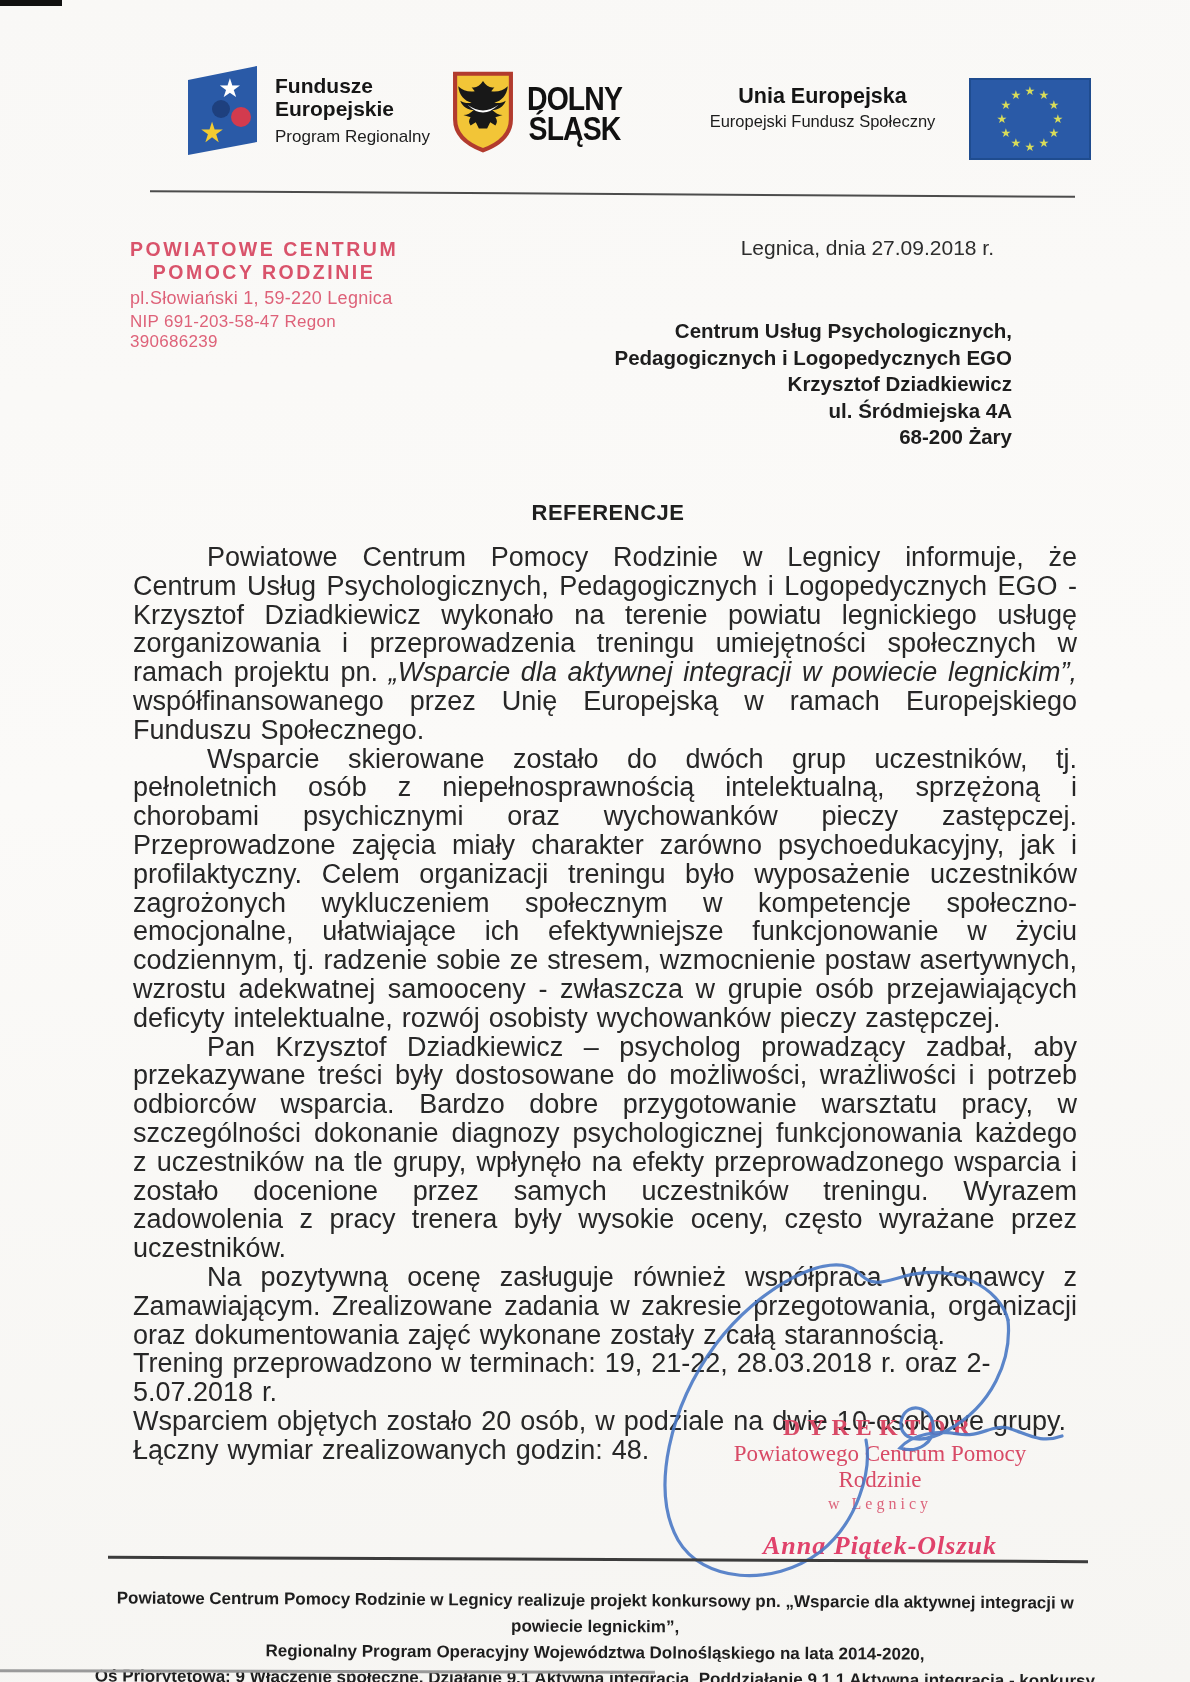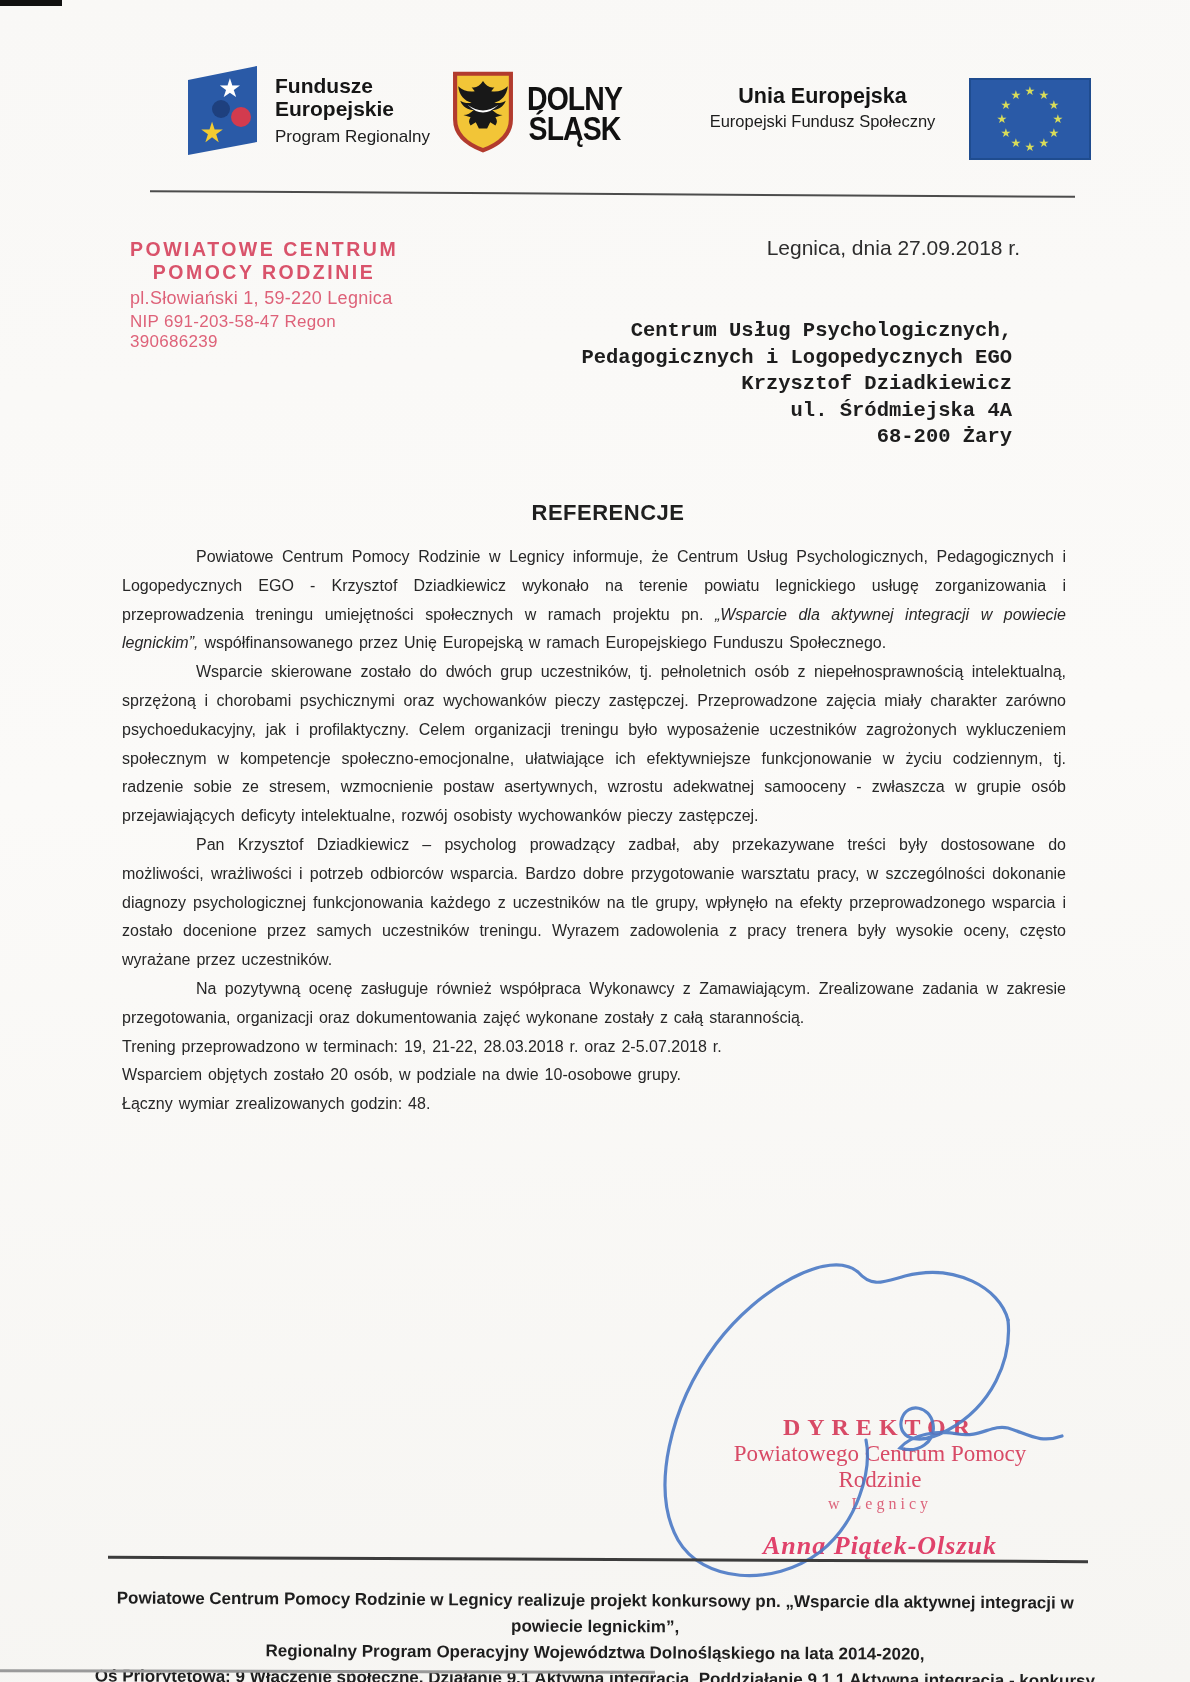--- a/index.html
+++ b/index.html
@@ -29,30 +29,30 @@
 
   .header-rule{left:150px;top:193px;width:925px;border-top:2px solid #4c4c4c;transform:rotate(.35deg);}
 
   
   .sender-stamp{left:130px;top:238px;width:280px;color:#d9536b;}
   .sender-stamp .s1{font-weight:bold;font-size:19.5px;letter-spacing:2.5px;}
   .sender-stamp .s2{font-weight:bold;font-size:19.5px;letter-spacing:2.5px;text-align:center;width:268px;}
   .sender-stamp .s3{font-size:18px;margin-top:4px;color:#de6279;letter-spacing:.3px;}
   .sender-stamp .s4{font-size:17px;margin-top:3px;color:#de6279;letter-spacing:.3px;}
 
-  .date-line{left:690px;top:236px;width:330px;text-align:right;font-size:21px;color:#2d2d2d;}
+  .date-line{left:664px;top:236px;width:330px;text-align:right;font-size:21px;color:#2d2d2d;}
 
   .recipient{left:560px;top:318px;width:452px;text-align:right;font-weight:bold;
-             font-size:20.5px;line-height:26.5px;color:#1d1d1d;font-family:Liberation Mono, monospace;}
+             font-size:20.5px;line-height:26.5px;color:#1d1d1d;}
 
   .doc-title{left:13px;top:500px;width:1190px;text-align:center;font-weight:bold;
              font-size:22px;letter-spacing:.5px;color:#1f1f1f;}
 
   
-  .body-text{left:122px;top:543px;width:944px;font-size:16px;line-height:28.8px;
+  .body-text{left:133px;top:543px;width:944px;font-size:27px;line-height:28.8px;
              text-align:justify;word-spacing:1.5px;color:#272727;}
   .body-text p{margin:0;text-indent:74px;}
   .body-text .plain{text-indent:0;text-align:left;}
   .it{font-style:italic;}
 
   
   .sig-stamp{left:700px;top:1414px;width:360px;text-align:center;color:#d84a66;
              font-family:"Liberation Serif",serif;}
   .sig-t{font-weight:bold;font-size:24px;letter-spacing:7px;}
   .sig-2{font-size:23px;margin-top:0;}

